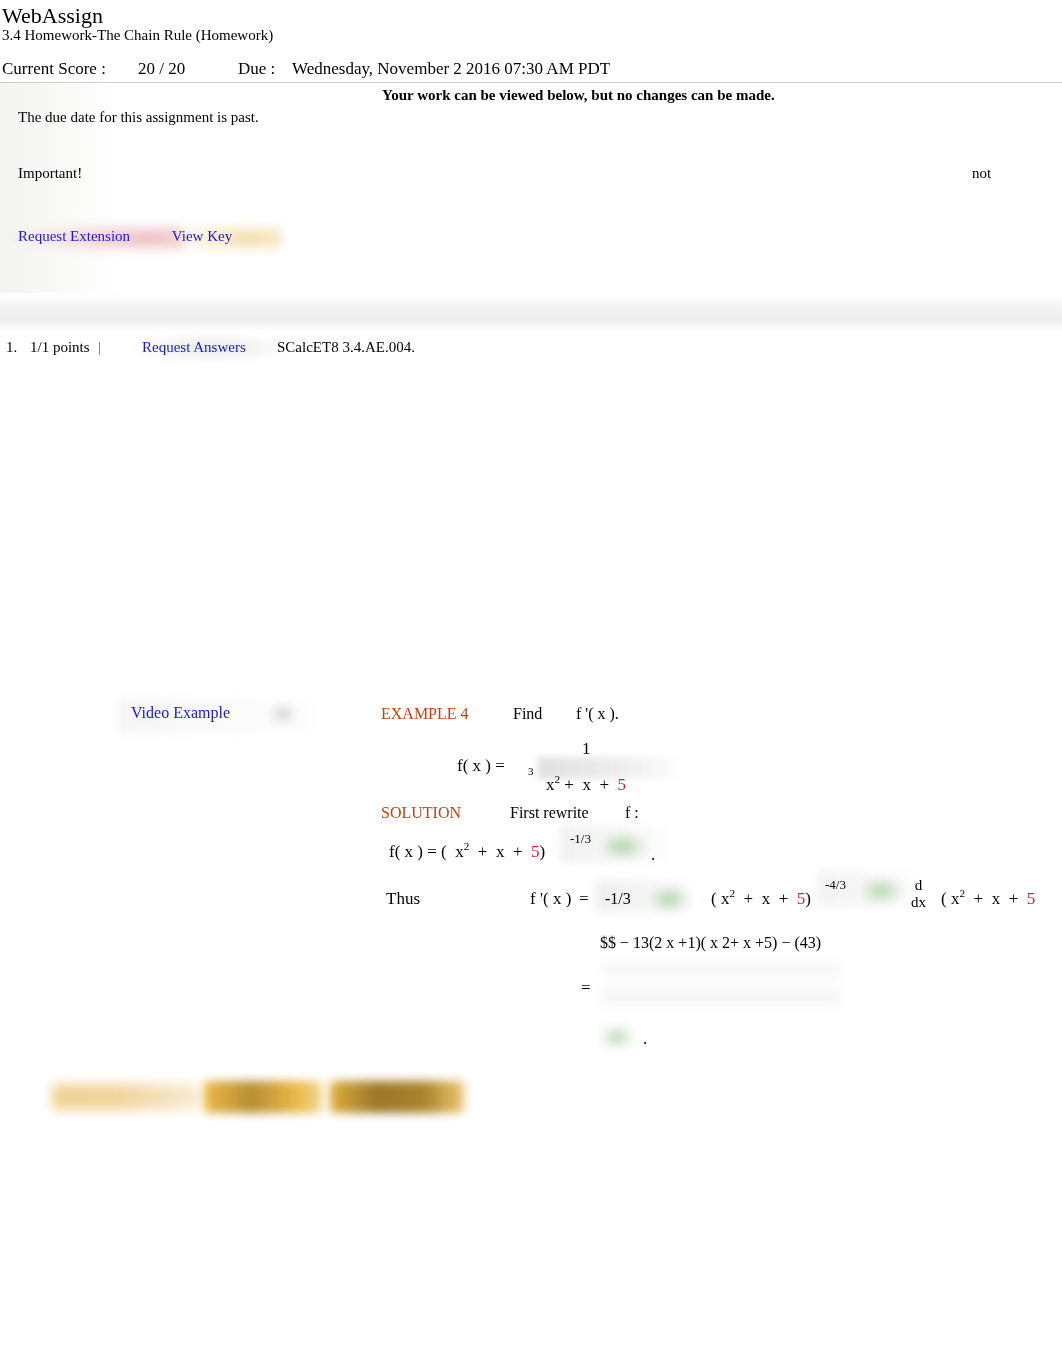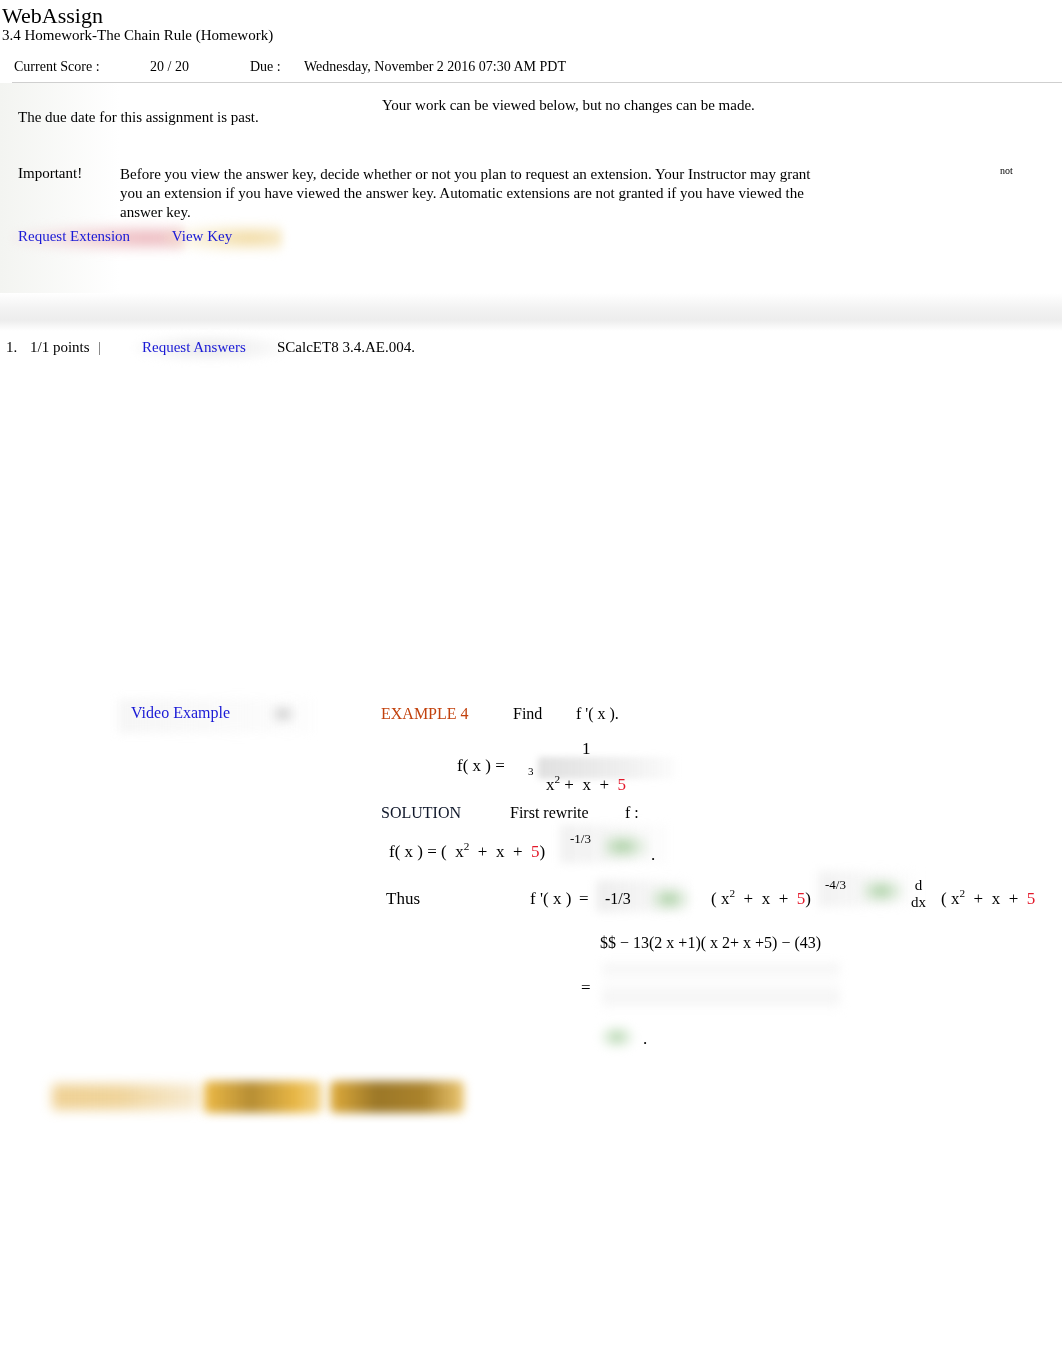--- a/index.html
+++ b/index.html
@@ -46,42 +46,41 @@
     text-align: left;
     font-size: 14.5px;
     line-height: 17.5px;
   }
 
   
   .scorebar {
     position: relative;
     height: 27px;
     border-bottom: 1px solid #cfcfcf;
-    font-size: 14px;
-    margin-left: 12px;
+    font-size: 17px;
   }
   .scorebar .lbl-score   { position: absolute; left: 2px;   top: 4px; }
   .scorebar .val-score   { position: absolute; left: 138px; top: 4px; font-family: Liberation Serif, serif; }
   .scorebar .lbl-due     { position: absolute; left: 238px; top: 4px; }
   .scorebar .val-due     { position: absolute; left: 292px; top: 4px; }
 
   
   .notice-panel {
     position: relative;
     height: 210px;
     background: linear-gradient(to right, #f3f4f1 0px, #ffffff 120px, #ffffff 100%);
   }
   .notice-line { position: absolute; font-size: 15px; line-height: 19px; }
   .past-due  { left: 18px;  top: 25px; }
-  .viewable  { left: 382px; top: 13px; }
+  .viewable  { left: 382px; top: 3px; font-weight: bold; }
 
   .important-label { position: absolute; left: 18px;  top: 82px; font-size: 15px; }
   .important-body  { position: absolute; left: 120px; top: 82px; width: 694px;
                      font-size: 15px; line-height: 19px; }
-  .important-not   { position: absolute; left: 1000px; top: 82px; font-size: 10px; }
+  .important-not   { position: absolute; left: 972px; top: 82px; font-size: 15px; }
 
   
   .link {
     color: #1919d6;
     text-decoration: none;
     cursor: pointer;
     text-align: center;
   }
   .btn-row { position: absolute; left: 18px; top: 145px; }
   .req-ext-wrap, .view-key-wrap {
@@ -170,21 +169,21 @@
   .blur-radical {
     position: absolute;
     left: 14px; top: 18px;
     width: 138px; height: 22px;
     background: linear-gradient(to right, rgba(219,219,219,0.85) 0%, rgba(233,233,233,0.75) 60%, rgba(247,247,247,0.35) 100%);
     filter: blur(3px);
     border-radius: 3px;
   }
 
   
-  .sol-title  { position: absolute; left: 381px; top: 473px; font-size: 16px; color: #0f172a; text-align: center; }
+  .sol-title  { position: absolute; left: 381px; top: 473px; font-size: 16px; color: #c2410c; text-align: center; }
   .sol-rewrite{ position: absolute; left: 510px; top: 473px; font-size: 16px; }
   .sol-f      { position: absolute; left: 625px; top: 473px; font-size: 16px; }
 
   .eq2        { position: absolute; left: 389px; top: 511px; font-size: 17px; white-space: nowrap; text-align: right; }
   .eq2-exp    { position: absolute; left: 570px; top: 500px; font-size: 13px; }
   .eq2-period { position: absolute; left: 651px; top: 514px; font-size: 17px; }
   .blur-green-1 {
     position: absolute;
     left: 604px; top: 502px;
     width: 44px; height: 26px;
@@ -300,21 +299,20 @@
   <span class="val-score">20 / 20</span>
   <span class="lbl-due">Due :</span>
   <span class="val-due">Wednesday, November 2 2016 07:30 AM PDT</span>
 </div>
 
 <div class="notice-panel">
   <div class="notice-line past-due">The due date for this assignment is past.</div>
   <div class="notice-line viewable">Your work can be viewed below, but no changes can be made.</div>
 
   <div class="important-label">Important!</div>
-  <div class="important-body">Before you view the answer key, decide whether or not you plan to request an extension. Your Instructor may grant you an extension if you have viewed the answer key. Automatic extensions are not granted if you have viewed the answer key.</div>
   <div class="important-not">not</div>
 
   <div class="btn-row">
     <span class="req-ext-wrap">
       <span class="blur-pink"></span>
       <span class="link link-text">Request Extension</span>
     </span>
     <span class="view-key-wrap">
       <span class="blur-gold"></span>
       <span class="link link-text">View Key</span>

